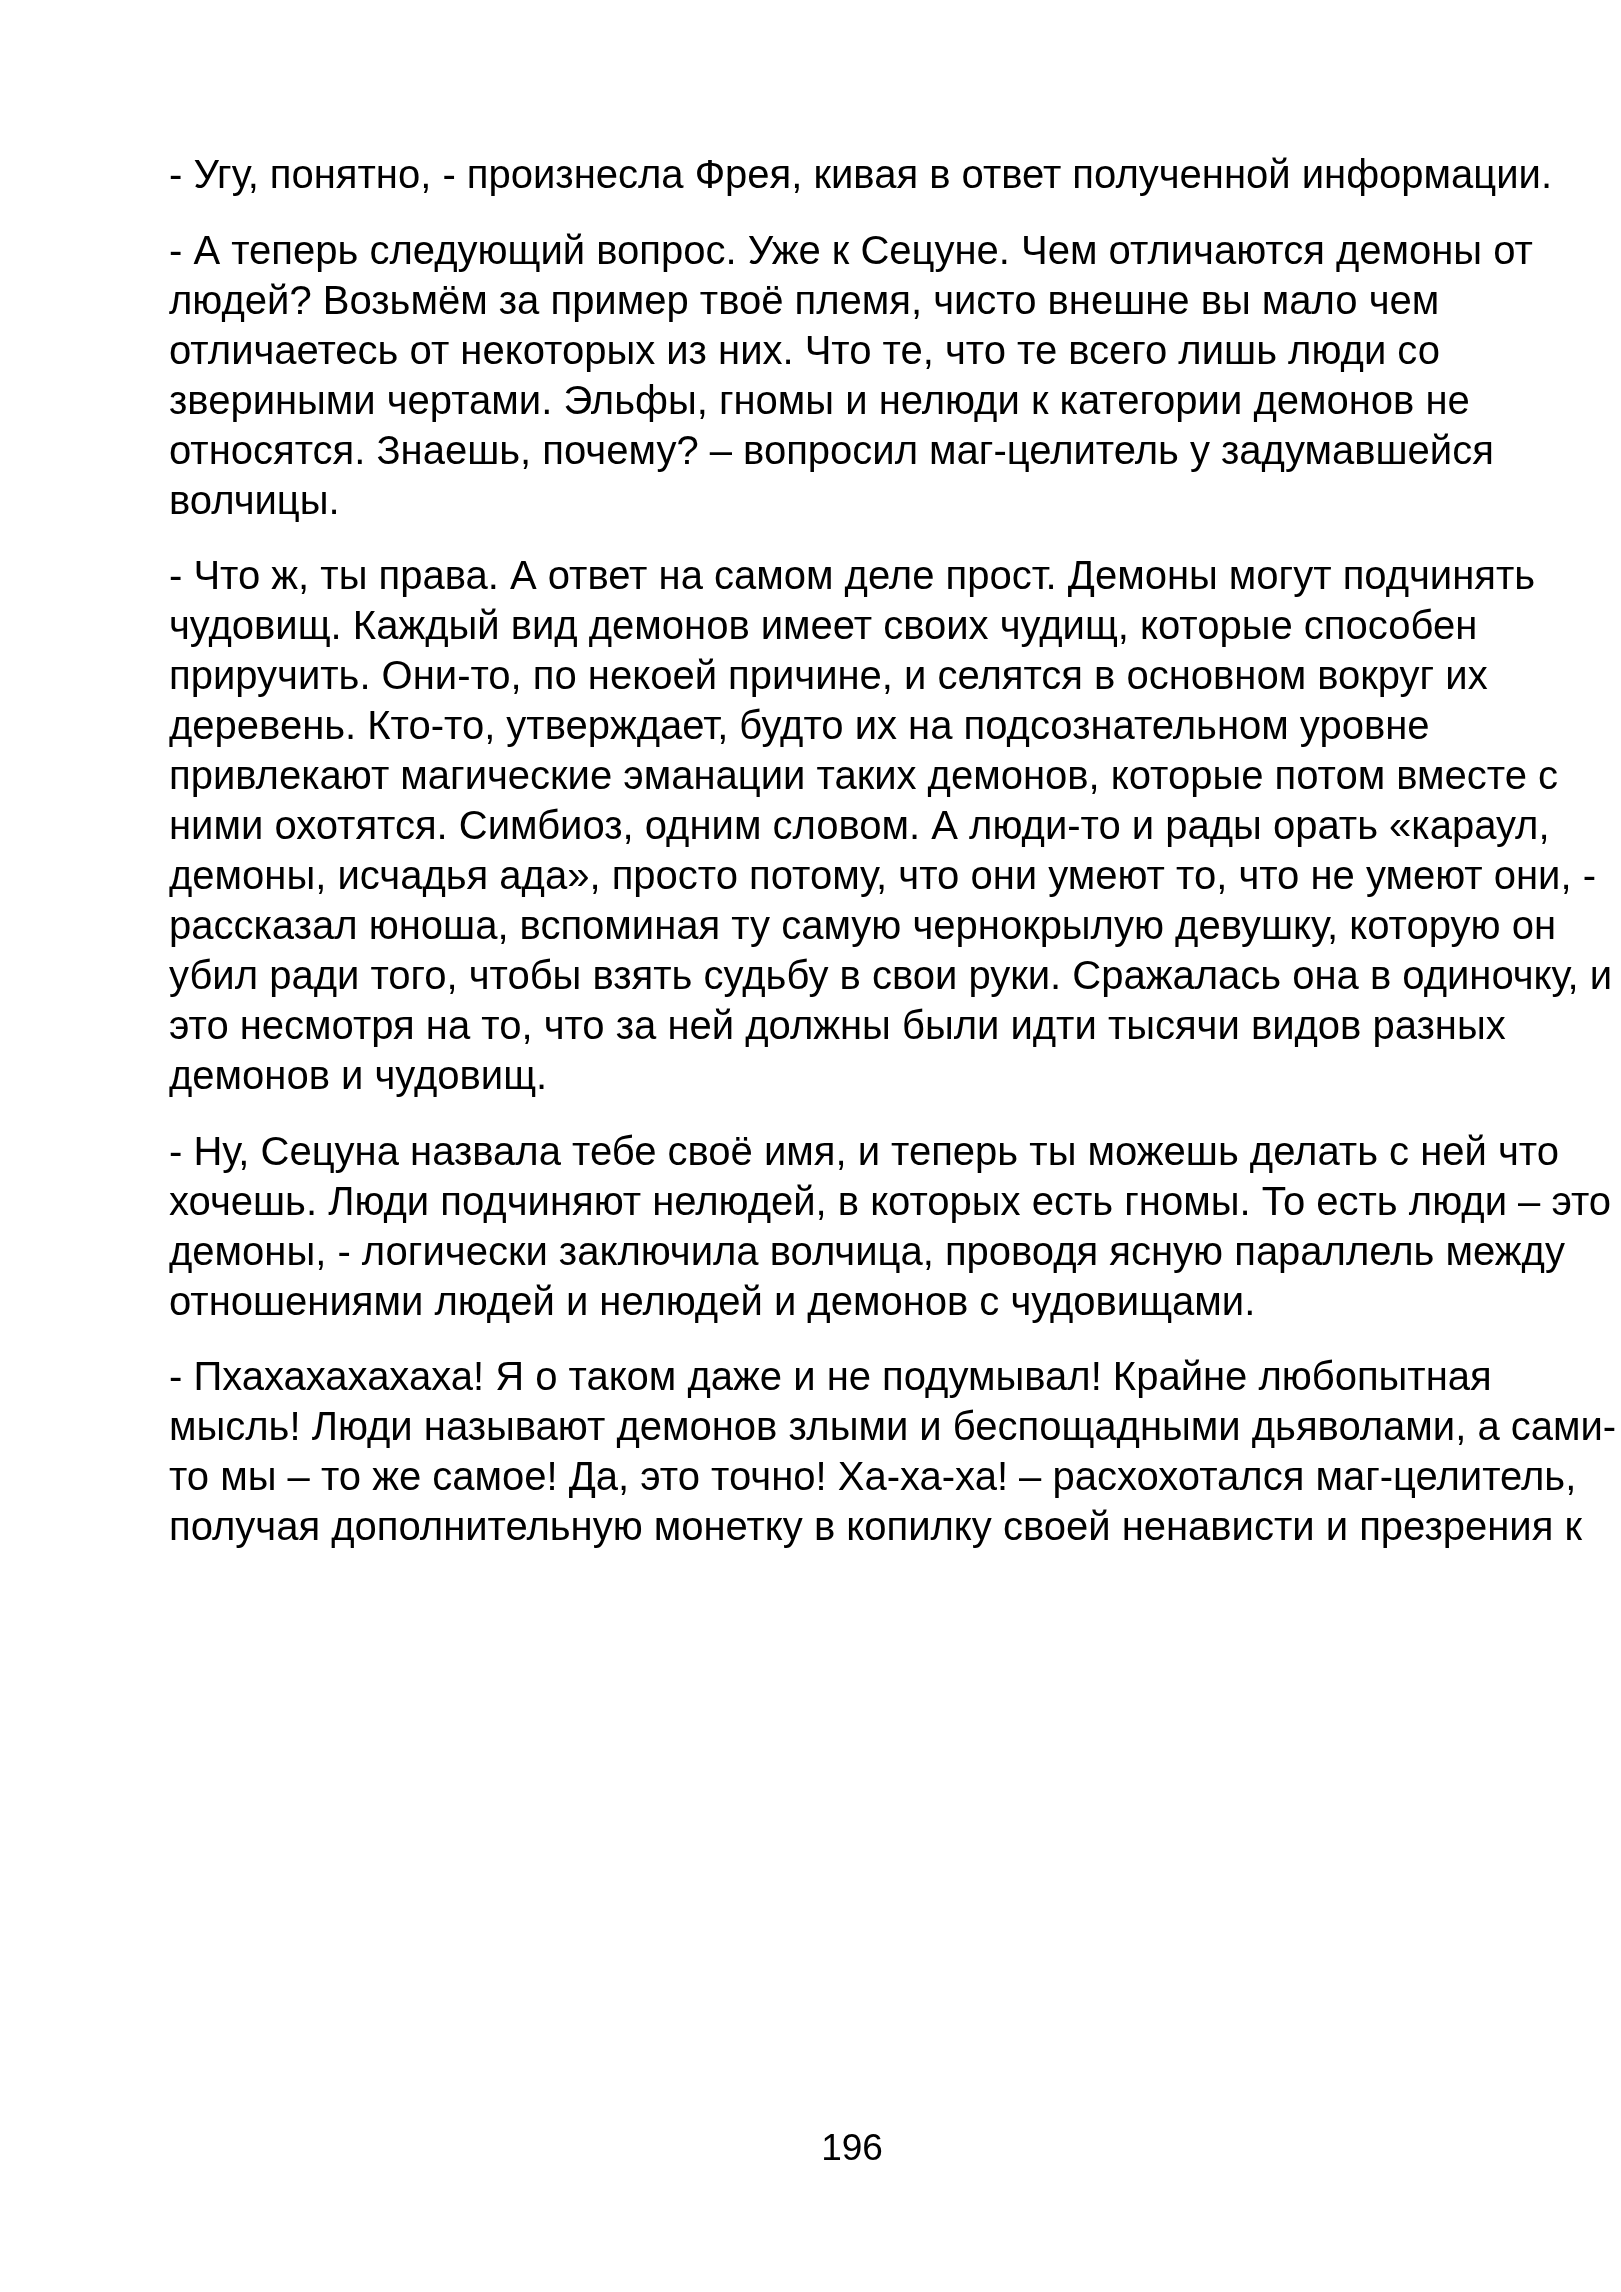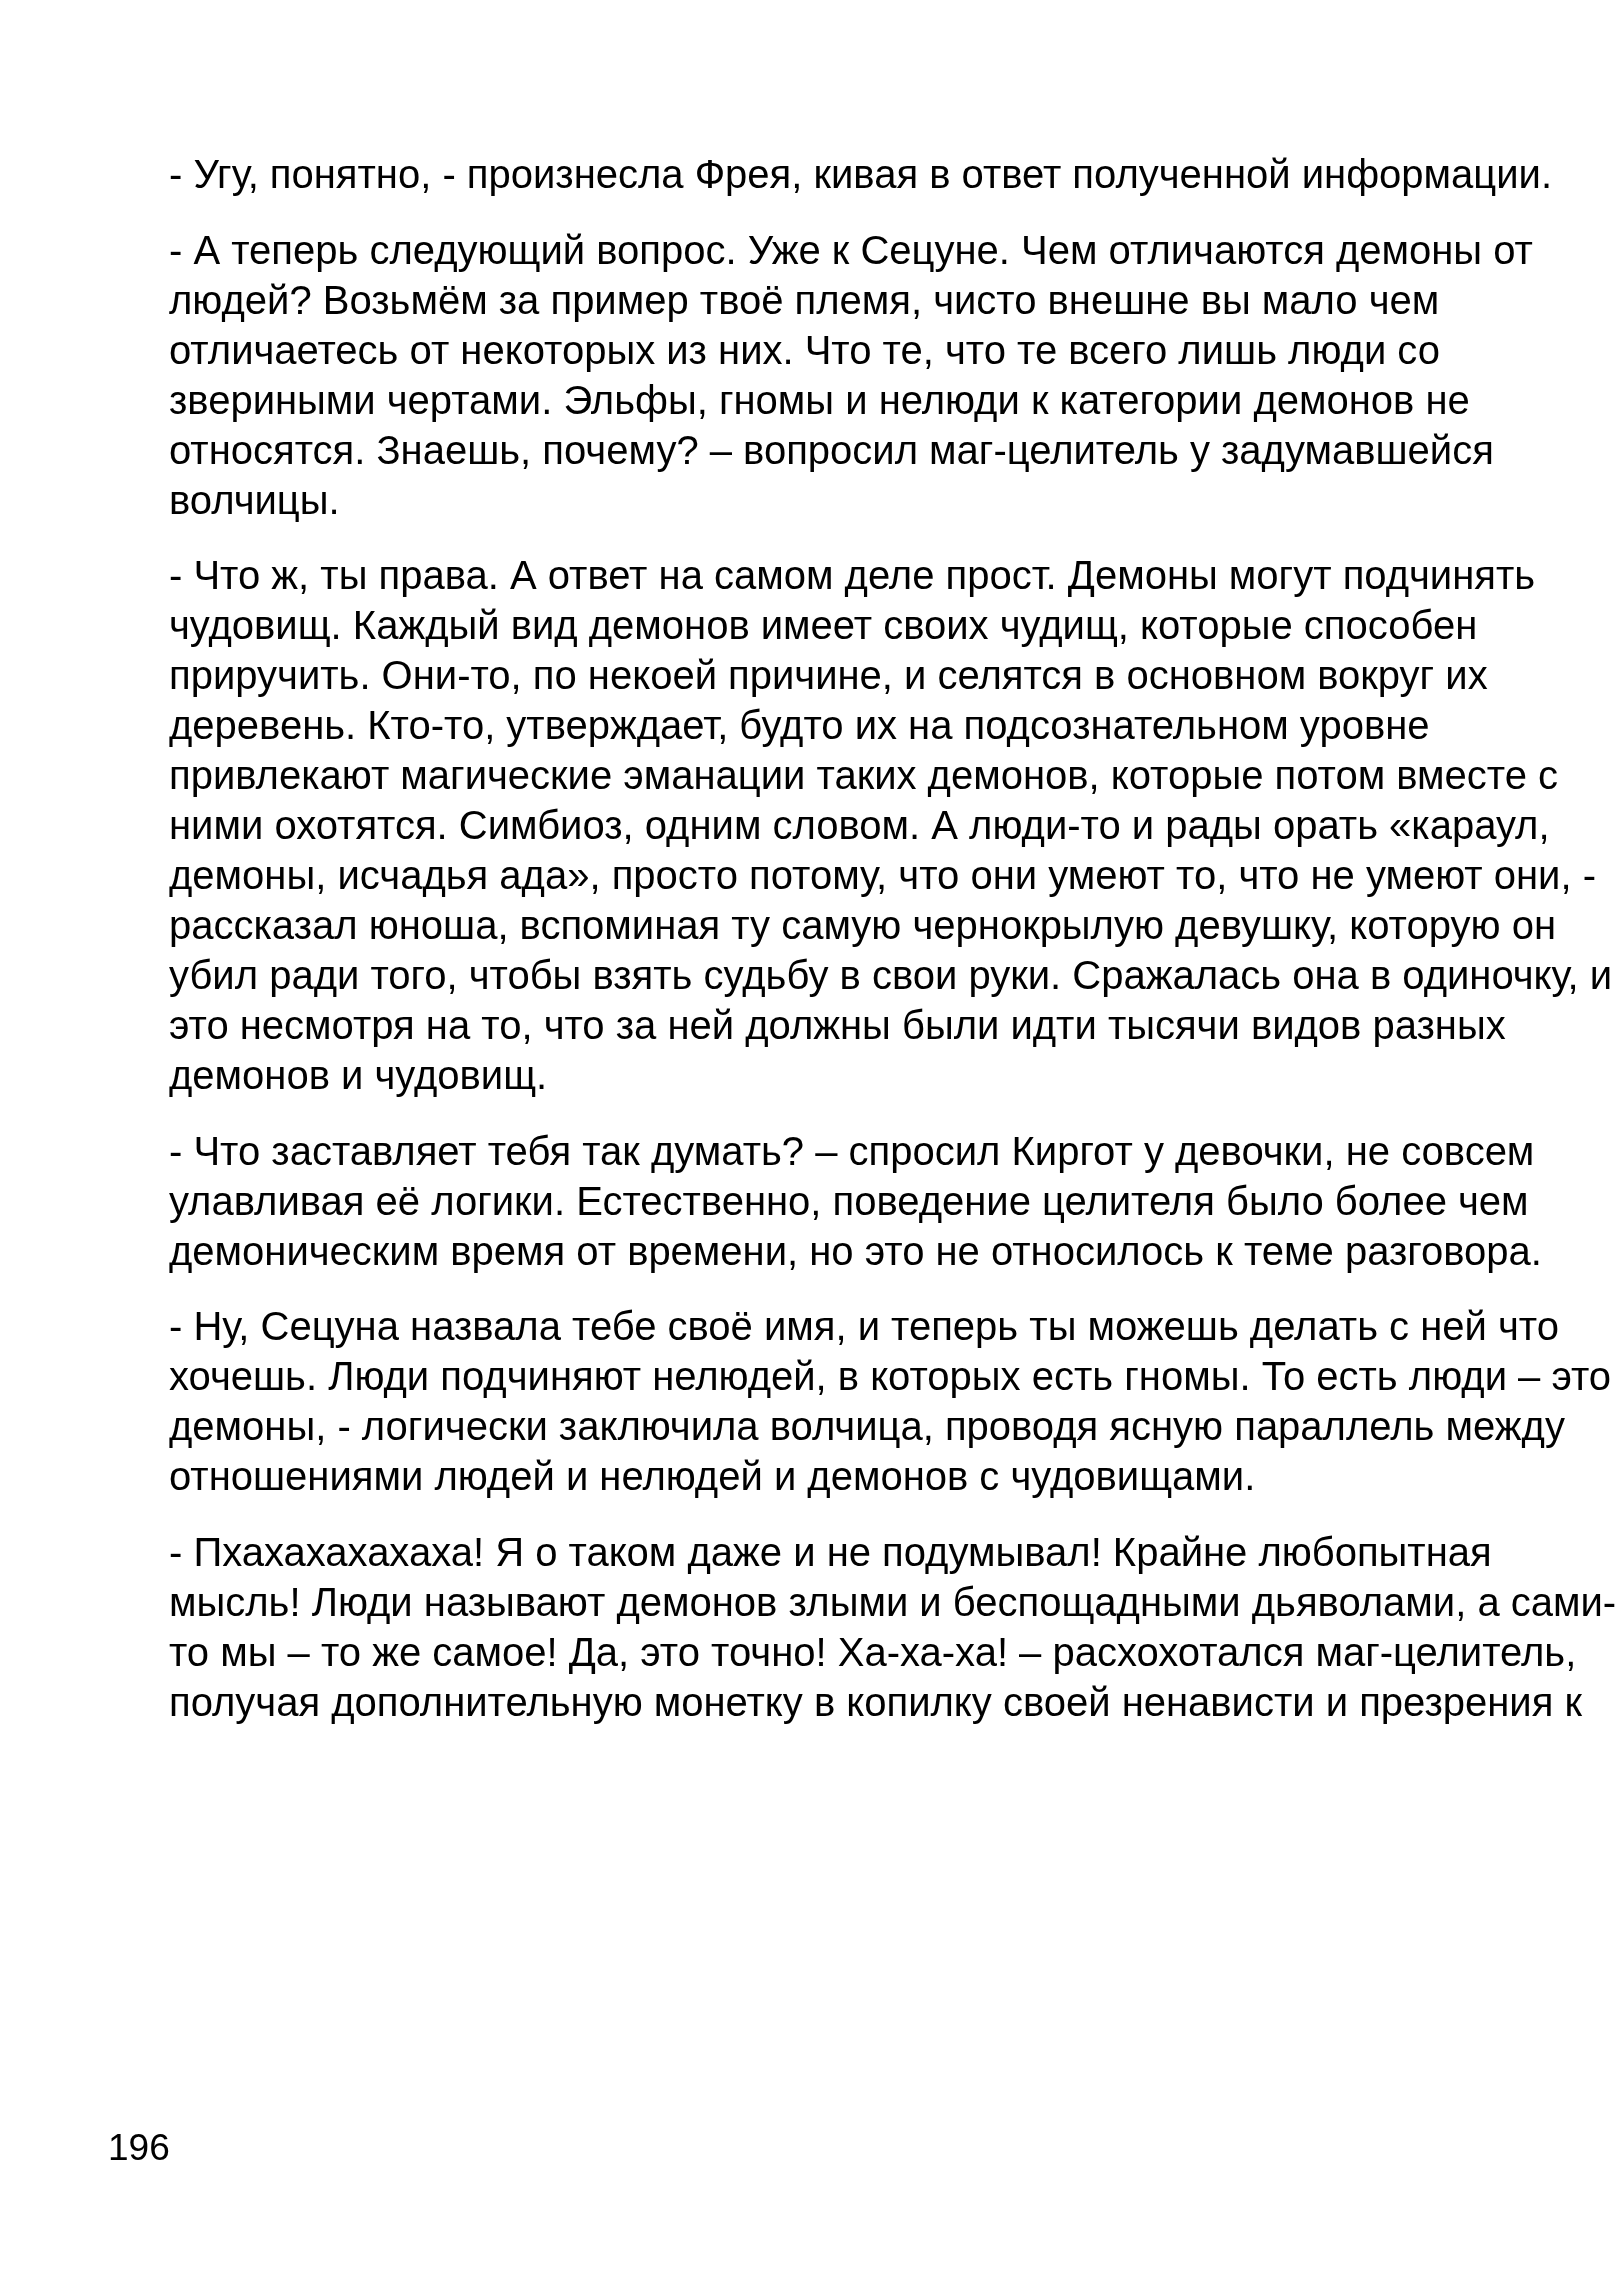--- a/index.html
+++ b/index.html
@@ -27,22 +27,22 @@
   .page p {
     margin: 0 0 25.5px 0;
     white-space: pre;      
     text-align: left;
   }
   .page-number {
     position: absolute;
     top: 2129px;
     left: 0;
     right: 0;
-    padding-left: 108px;
-    text-align: left;
+    padding-left: 83px;
+    text-align: center;
     font-family: "Liberation Sans", "DejaVu Sans", sans-serif;
     font-size: 37px;
     line-height: 1;
     color: #000000;
   }
 </style>
 </head>
 <body>
 
 <div class="page">
@@ -57,23 +57,20 @@
 чудовищ. Каждый вид демонов имеет своих чудищ, которые способен
 приручить. Они-то, по некоей причине, и селятся в основном вокруг их
 деревень. Кто-то, утверждает, будто их на подсознательном уровне
 привлекают магические эманации таких демонов, которые потом вместе с
 ними охотятся. Симбиоз, одним словом. А люди-то и рады орать «караул,
 демоны, исчадья ада», просто потому, что они умеют то, что не умеют они, -
 рассказал юноша, вспоминая ту самую чернокрылую девушку, которую он
 убил ради того, чтобы взять судьбу в свои руки. Сражалась она в одиночку, и
 это несмотря на то, что за ней должны были идти тысячи видов разных
 демонов и чудовищ.</p>
-  <p>- Что заставляет тебя так думать? – спросил Киргот у девочки, не совсем
-улавливая её логики. Естественно, поведение целителя было более чем
-демоническим время от времени, но это не относилось к теме разговора.</p>
   <p>- Ну, Сецуна назвала тебе своё имя, и теперь ты можешь делать с ней что
 хочешь. Люди подчиняют нелюдей, в которых есть гномы. То есть люди – это
 демоны, - логически заключила волчица, проводя ясную параллель между
 отношениями людей и нелюдей и демонов с чудовищами.</p>
   <p>- Пхахахахахаха! Я о таком даже и не подумывал! Крайне любопытная
 мысль! Люди называют демонов злыми и беспощадными дьяволами, а сами-
 то мы – то же самое! Да, это точно! Ха-ха-ха! – расхохотался маг-целитель,
 получая дополнительную монетку в копилку своей ненависти и презрения к</p>
 </div>
 

